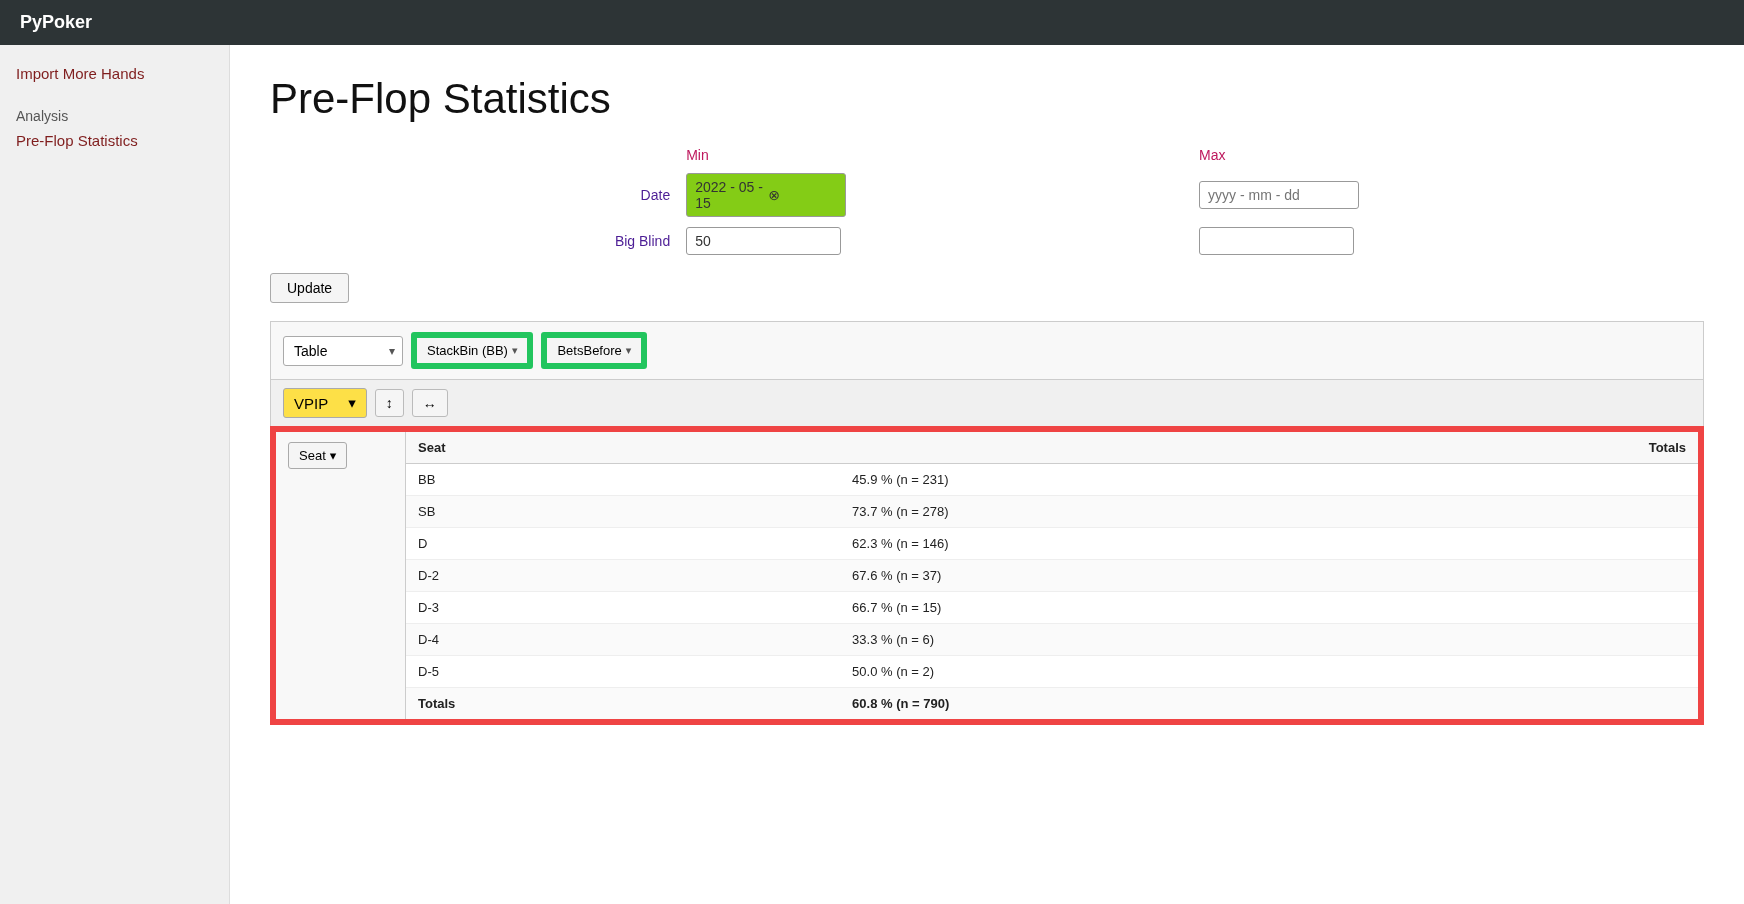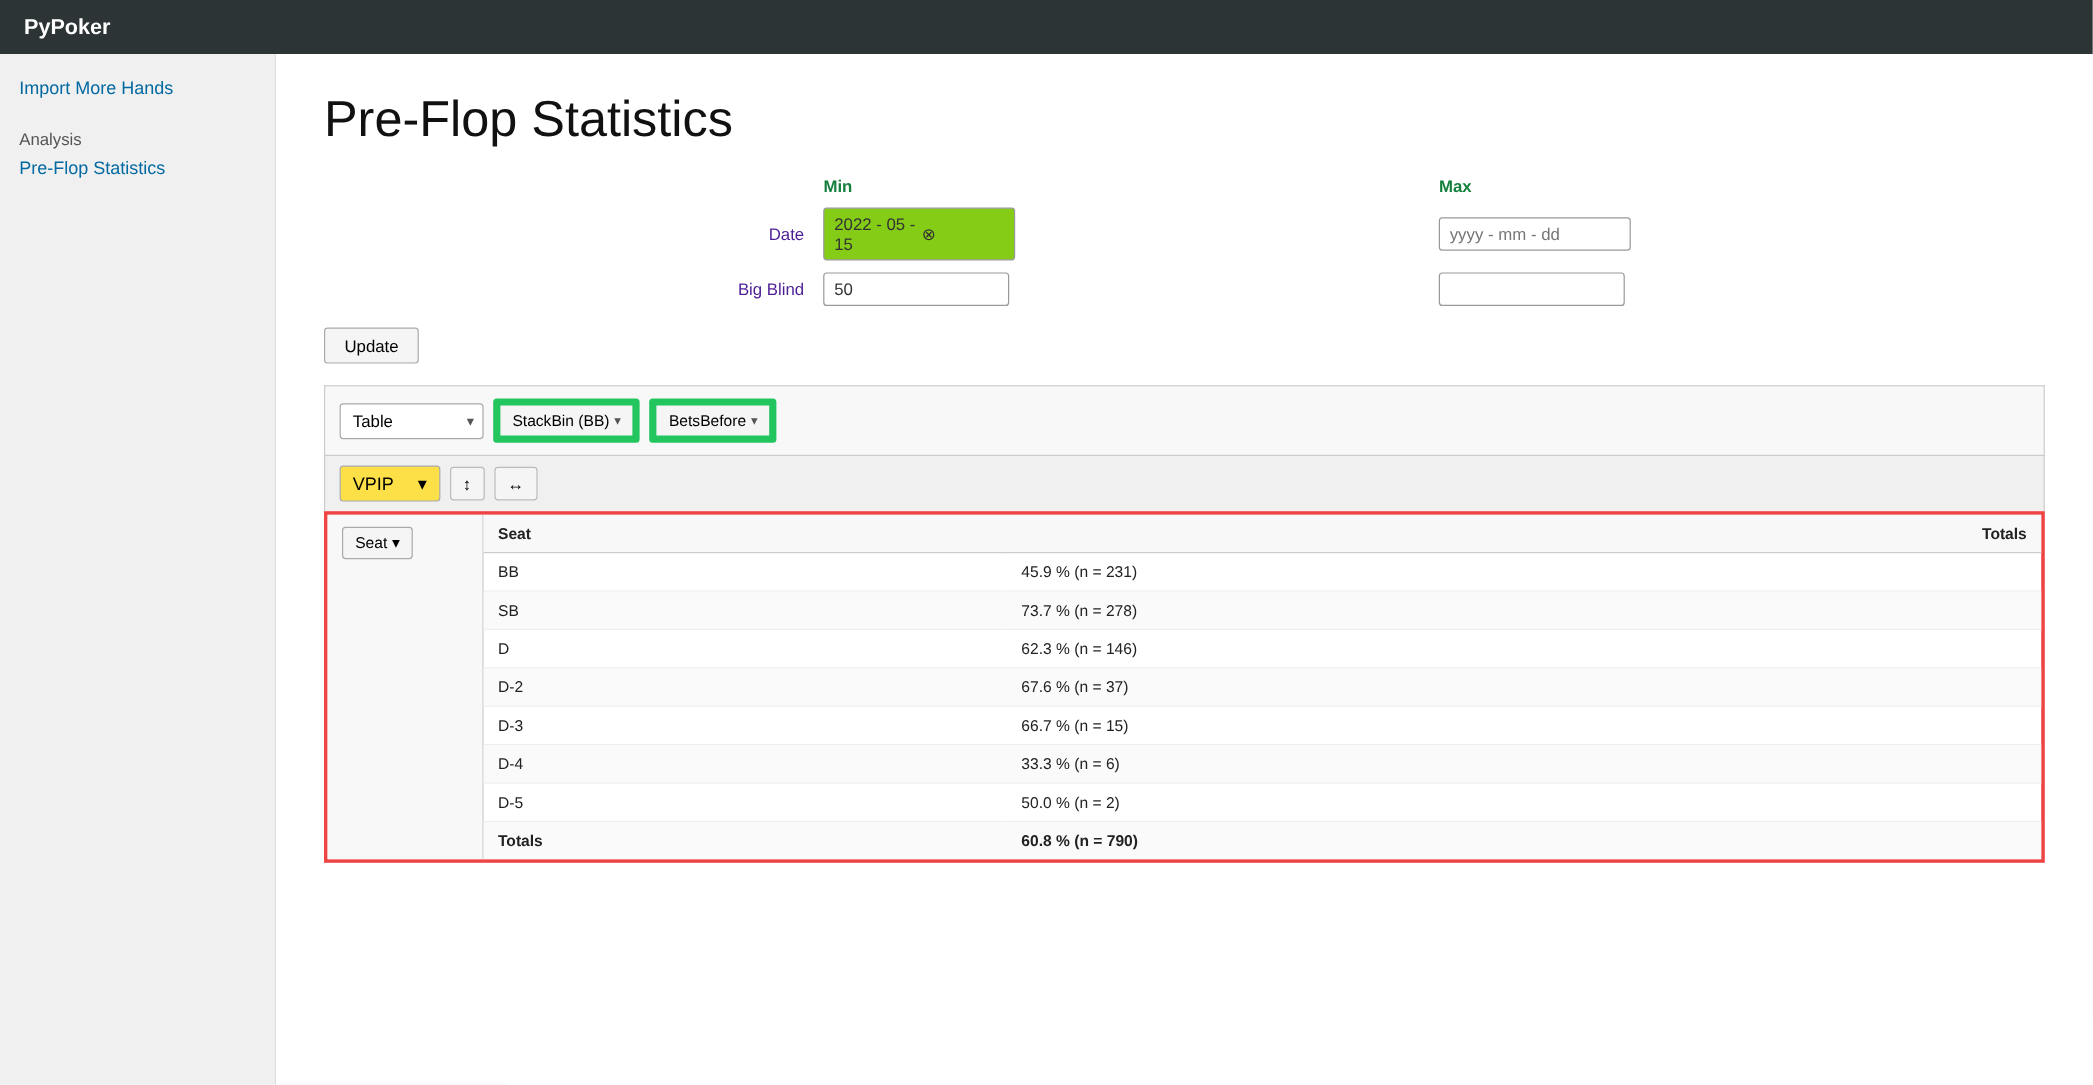--- a/index.html
+++ b/index.html
@@ -24,21 +24,21 @@
 
     
     #sidebar {
       width: 230px;
       background: #f0f0f0;
       padding: 20px 16px;
       flex-shrink: 0;
       border-right: 1px solid #ddd;
     }
     .sidebar-link {
-      color: #0369a1;
+      color: #7f1d1d;
       cursor: pointer;
       font-size: 15px;
       margin-bottom: 10px;
       display: block;
     }
     .sidebar-label {
       color: #555;
       font-size: 14px;
       margin-bottom: 8px;
       display: block;
@@ -69,22 +69,22 @@
       margin-bottom: 18px;
     }
     .filter-label {
       font-size: 14px;
       color: #4c1d95;
       text-align: right;
       padding-right: 8px;
     }
     .filter-header {
       font-size: 14px;
-      font-weight: 700;
-      color: #15803d;
+      font-weight: 400;
+      color: #be185d;
     }
     .filter-input {
       border: 1px solid #999;
       border-radius: 3px;
       padding: 5px 8px;
       font-size: 14px;
       width: 160px;
       color: #333;
       background: #fff;
     }
@@ -203,21 +203,21 @@
       border: 1px solid #bbb;
       background: #f5f5f5;
       padding: 5px 10px;
       font-size: 14px;
       cursor: pointer;
       border-radius: 3px;
     }
 
     
     .table-outer {
-      border: 3px solid #ef4444;
+      border: 6px solid #ef4444;
       background: #fff;
       display: flex;
     }
 
     
     .seat-col {
       width: 130px;
       border-right: 1px solid #ccc;
       padding: 10px 12px;
       background: #f8f8f8;

